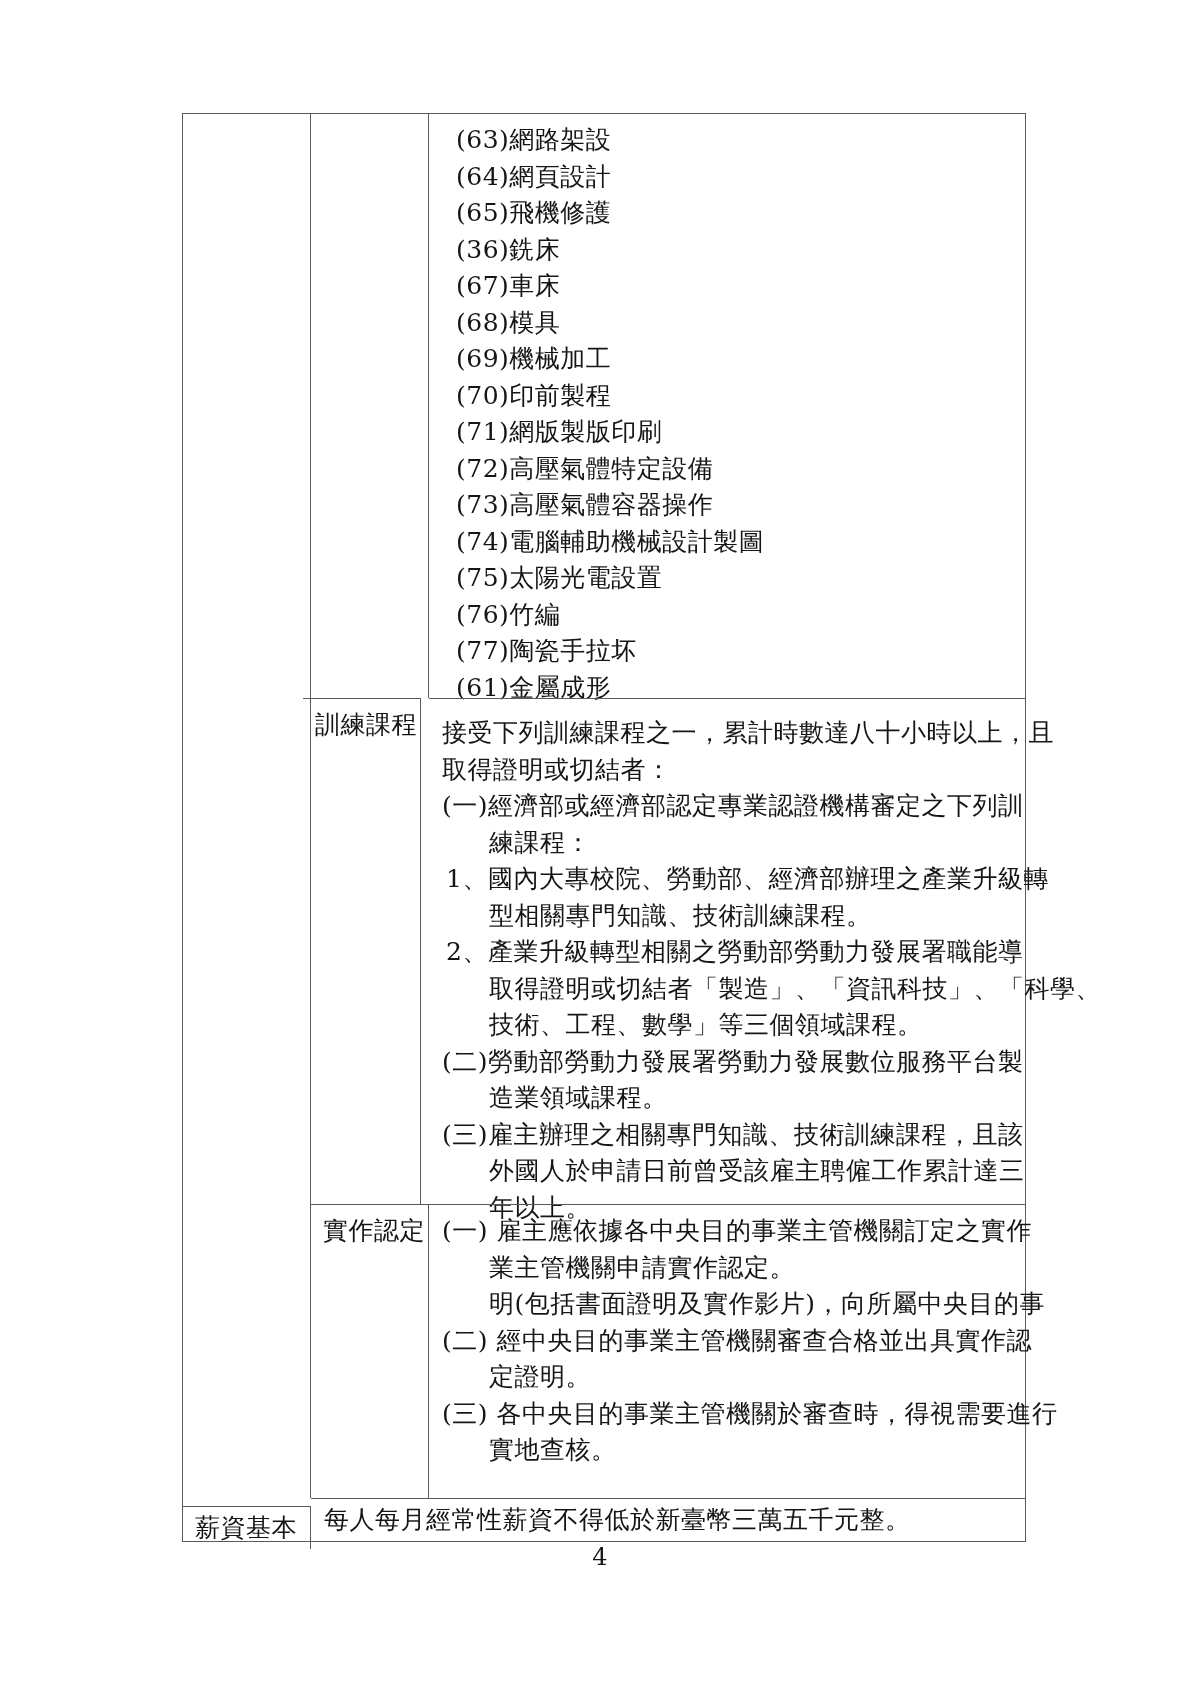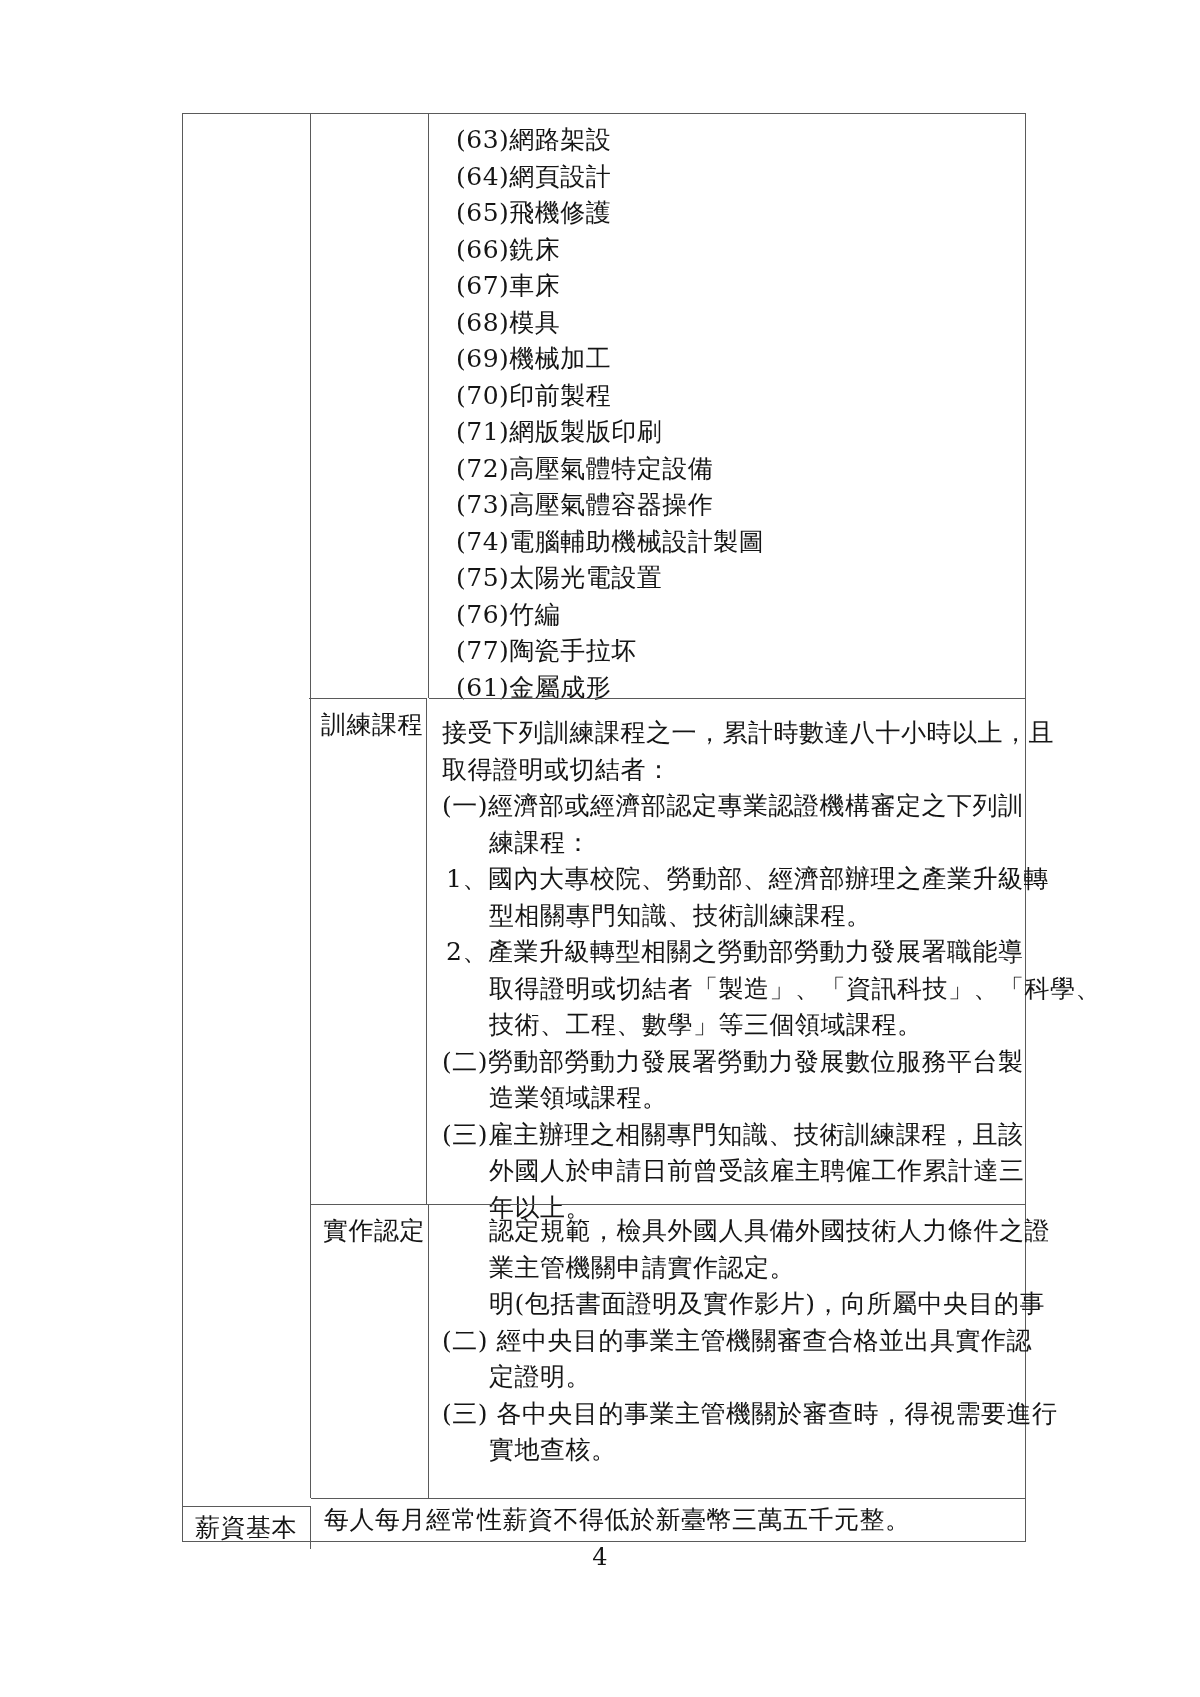--- a/index.html
+++ b/index.html
@@ -30,21 +30,21 @@
   }
   .bR { border-right:1.5px solid #5a5a5a; }
   .bT { border-top:1.5px solid #5a5a5a; }
 
   
   .cA  { left:0; top:0; width:128px; height:1384px; }
   
   .b1  { left:128px; top:0;      width:118px; height:584px; }
   .c1  { left:246px; top:0;      width:596px; height:584px; padding:8px 0 0 13px; }
   
-  .b2  { left:126px; top:584px;  width:118px; height:506px; padding:8px 0 0 12px; }
+  .b2  { left:120px; top:584px;  width:118px; height:506px; padding:8px 0 0 12px; }
   .c2  { left:246px; top:584px;  width:596px; height:506px; padding:16px 0 0 13px; }
   
   .b3  { left:128px; top:1090px; width:118px; height:294px; padding:8px 0 0 12px; }
   .c3  { left:246px; top:1090px; width:596px; height:294px; padding:8px 0 0 13px; }
   
   .a4  { left:0;     top:1384px; width:128px; height:43px; display:flex; align-items:center; padding-left:12px;margin-top:8px; }
   .bc4 { left:128px; top:1384px; width:714px; height:43px; display:flex; align-items:center; padding-left:13px; }
 
   .line { display:block; }
   .skills .line { margin-left:14px; }
@@ -68,21 +68,21 @@
   <div class="tbl">
 
     <div class="cell cA bR"></div>
 
     <div class="cell b1 bR"></div>
     <div class="cell c1 skills">
 
     <span class="line">(63)網路架設</span>
         <span class="line">(64)網頁設計</span>
         <span class="line">(65)飛機修護</span>
-        <span class="line">(66)銑床</span>
+        <span class="line">(36)銑床</span>
         <span class="line">(67)車床</span>
         <span class="line">(68)模具</span>
         <span class="line">(69)機械加工</span>
         <span class="line">(70)印前製程</span>
         <span class="line">(71)網版製版印刷</span>
         <span class="line">(72)高壓氣體特定設備</span>
         <span class="line">(73)高壓氣體容器操作</span>
         <span class="line">(74)電腦輔助機械設計製圖</span>
         <span class="line">(75)太陽光電設置</span>
         <span class="line">(76)竹編</span>
@@ -109,21 +109,21 @@
         <span class="line ind-0">(三)雇主辦理之相關專門知識、技術訓練課程，且該</span>
         <span class="line ind-1">外國人於申請日前曾受該雇主聘僱工作累計達三</span>
         <span class="line ind-1">年以上。</span>
       </div>
 
     <div class="cell b3 bR bT">
       <span>實作認定</span>
     </div>
     <div class="cell c3 bT">
 
-        <span class="line ind-1">認定規範，檢具外國人具備外國技術人力條件之證</span>
+    <span class="line ind-0">(一) 雇主應依據各中央目的事業主管機關訂定之實作</span>
         <span class="line ind-1">業主管機關申請實作認定。</span>
         <span class="line ind-1">明(包括書面證明及實作影片)，向所屬中央目的事</span>
         <span class="line ind-0">(二) 經中央目的事業主管機關審查合格並出具實作認</span>
         <span class="line ind-1">定證明。</span>
         <span class="line ind-0">(三) 各中央目的事業主管機關於審查時，得視需要進行</span>
         <span class="line ind-1">實地查核。</span>
       </div>
 
     <div class="cell a4 bR bT">
       <span>薪資基本</span>

